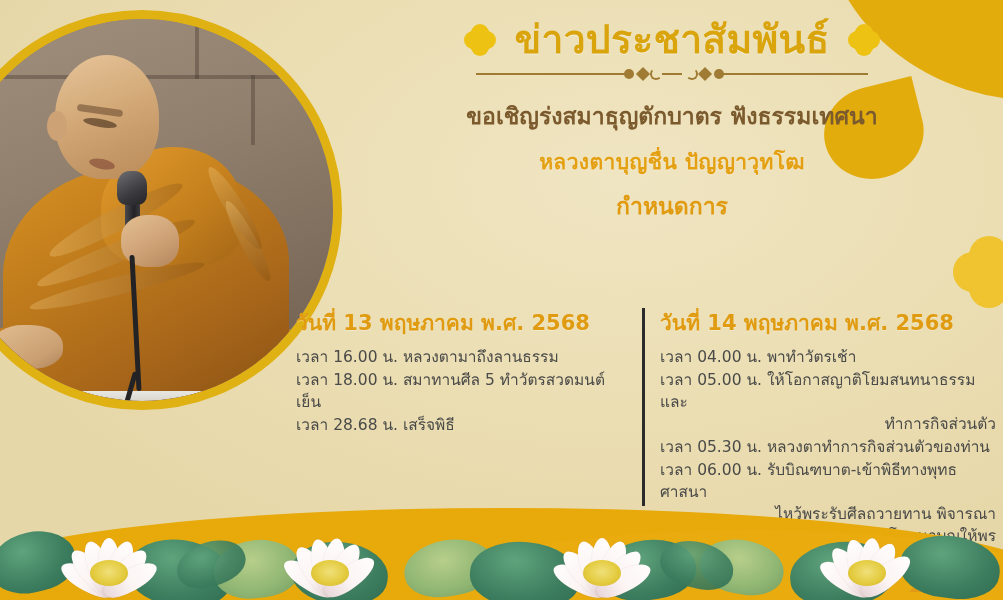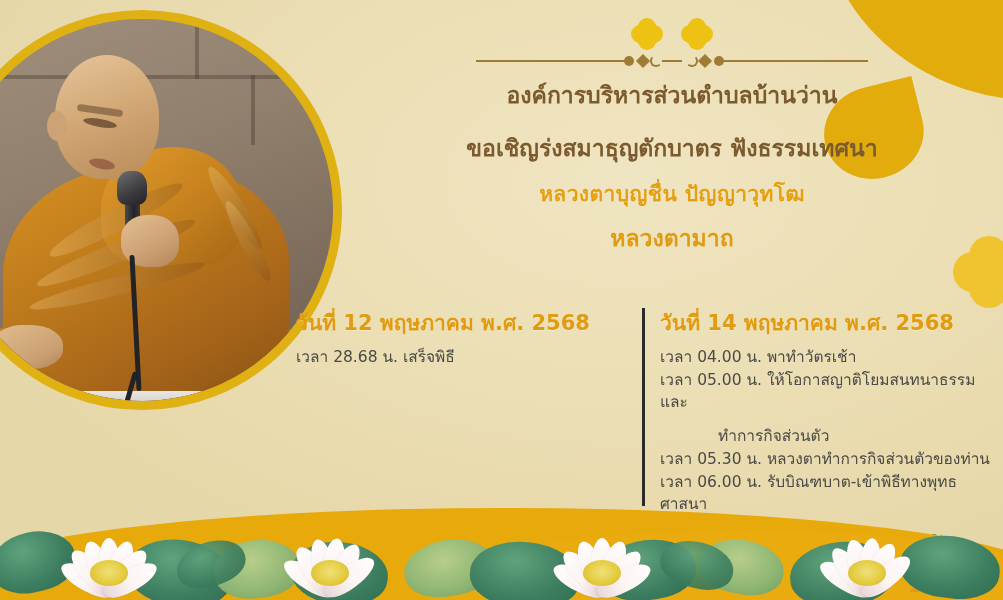--- a/index.html
+++ b/index.html
@@ -303,21 +303,21 @@
   .day-head {
     font-size:21px; font-weight:700; color:#e09b10;
     margin-bottom:7px; white-space:nowrap;
     text-shadow:0 1px 0 rgba(255,255,255,.3);
   }
   .entry {
     font-size:15.5px; color:#4a4a48; line-height:1.42;
     margin-bottom:1px;
   }
   .entry .cont { display:block; text-align:right; padding-right:6px; }
-  .col.right .entry .cont { text-align:left; padding-right:0; padding-left:58px;margin-top:12px; }
+  .col.right .entry .cont { text-align:right; padding-right:0; padding-left:58px; }
 </style>
 </head>
 <body>
 
 <div class="poster">
 
   <div class="corner-tr"></div>
 
   <div class="edge-flower">
     <span></span>
@@ -363,20 +363,21 @@
 
   <div class="header">
     <div class="title-row">
       <div class="quatrefoil">
         <i></i>
           <i></i>
           <i></i>
           <i></i>
           <i></i>
       </div>
+      <div class="main-title">ข่าวประชาสัมพันธ์</div>
       <div class="quatrefoil">
         <i></i>
           <i></i>
           <i></i>
           <i></i>
           <i></i>
       </div>
     </div>
 
     <div class="divider">
@@ -384,30 +385,35 @@
       <span class="dot d1"></span>
       <span class="dia a"></span>
       <span class="curl c1"></span>
       <span class="bar mid"></span>
       <span class="curl c2"></span>
       <span class="dia b"></span>
       <span class="dot d2"></span>
       <span class="bar right"></span>
     </div>
 
-    <div class="org-line">องค์การบริหารส่วนตำบลบ้านว่าน</div>
     <div class="invite-line">ขอเชิญร่งสมาธุญตักบาตร ฟังธรรมเทศนา</div>
     <div class="monk-name">หลวงตาบุญชื่น ปัญญาวุทโฒ</div>
-    <div class="schedule-word">หลวงตามาถ</div>
+    <div class="schedule-word">กำหนดการ</div>
   </div>
 
   <div class="schedule">
 
     <div class="col left">
-      <div class="day-head">วันที่ 12 พฤษภาคม พ.ศ. 2568</div>
+      <div class="day-head">วันที่ 13 พฤษภาคม พ.ศ. 2568</div>
+      <div class="entry">
+        <span>เวลา 16.00 น. หลวงตามาถึงลานธรรม</span>
+      </div>
+      <div class="entry">
+        <span>เวลา 18.00 น. สมาทานศีล 5 ทำวัตรสวดมนต์เย็น</span>
+      </div>
       <div class="entry">
         <span>เวลา 28.68 น. เสร็จพิธี</span>
       </div>
     </div>
 
     <div class="col right">
       <div class="col-divider"></div>
       <div class="day-head">วันที่ 14 พฤษภาคม พ.ศ. 2568</div>
       <div class="entry">
         <span>เวลา 04.00 น. พาทำวัตรเช้า</span>

